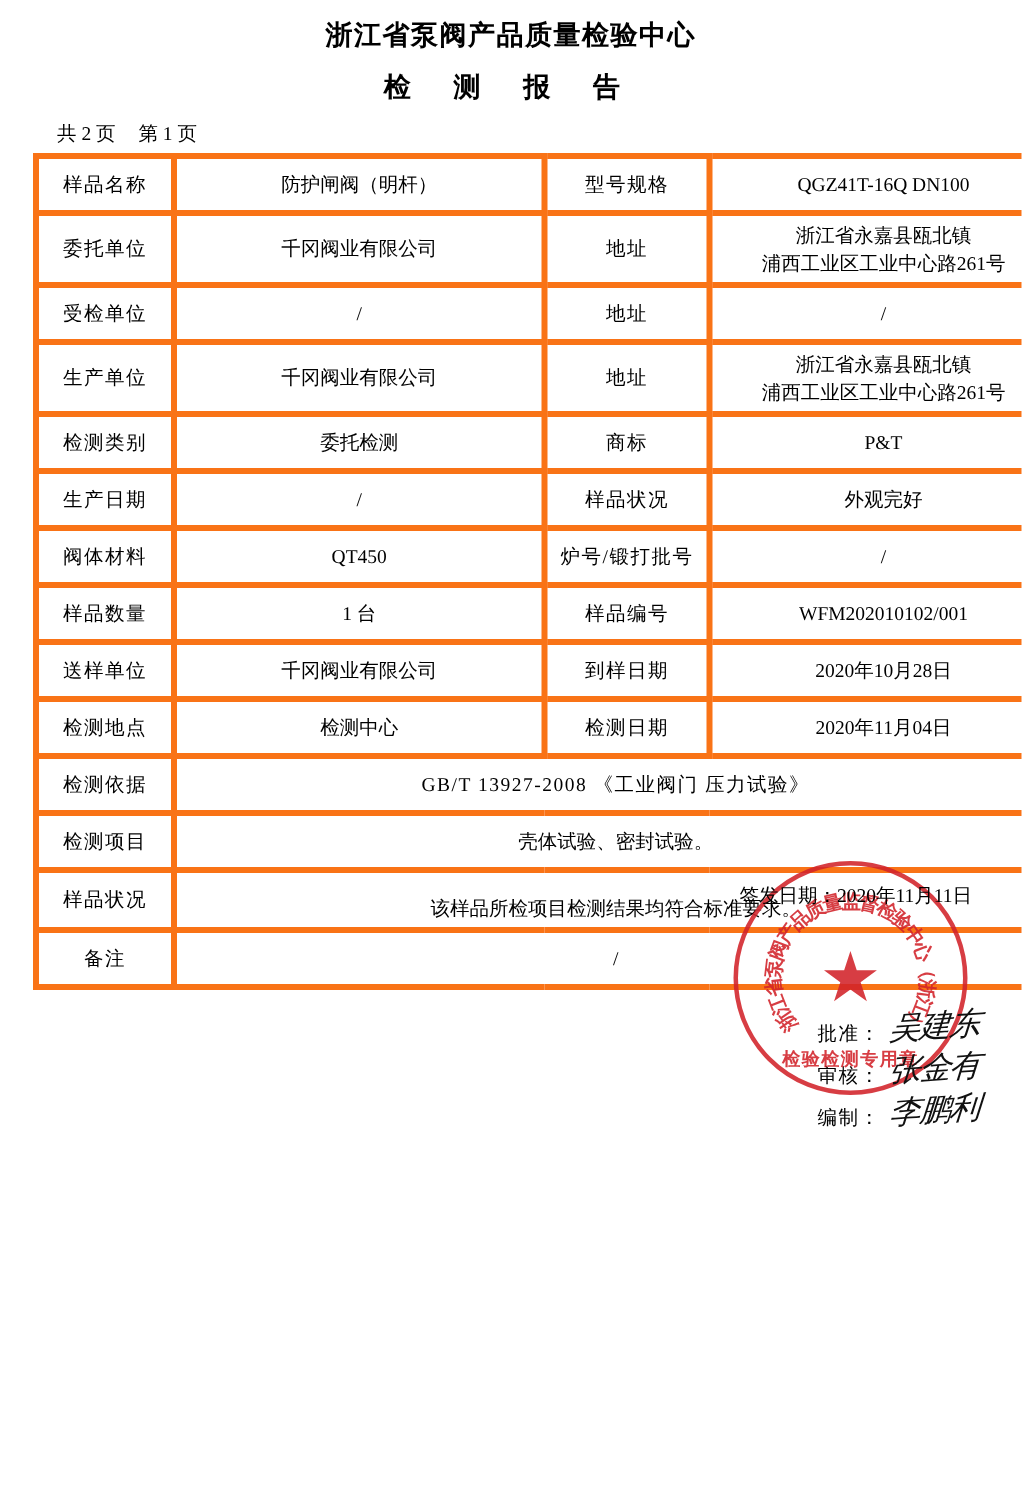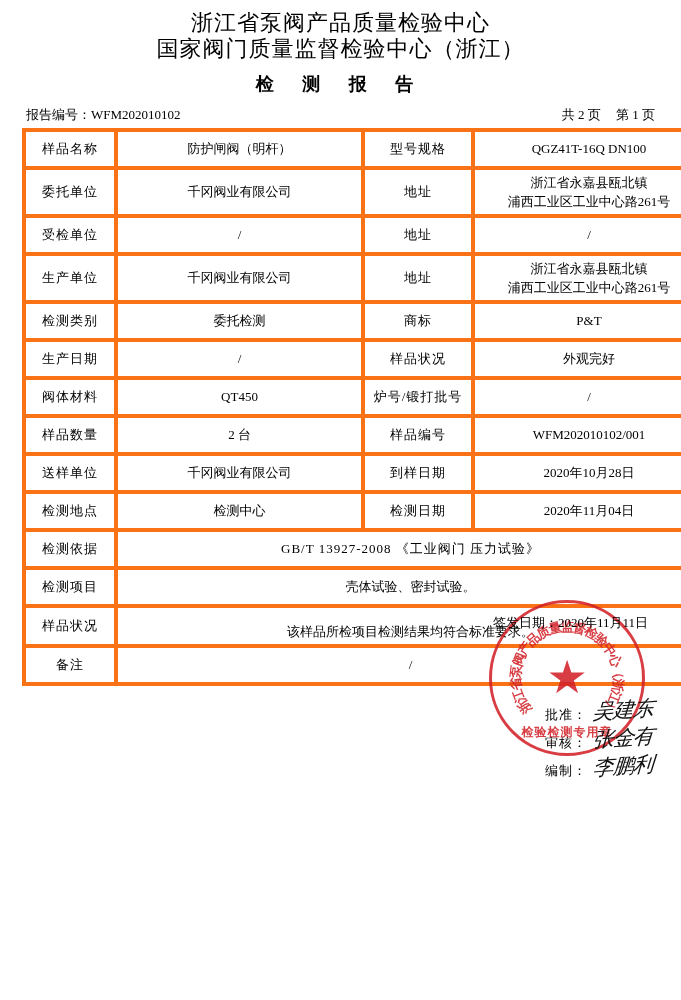--- a/index.html
+++ b/index.html
@@ -20,22 +20,22 @@
     height: 1000px;
     position: relative;
     box-sizing: border-box;
     padding: 0 22px;
   }
   .title-block {
     text-align: center;
     padding-top: 10px;
   }
   .title-line {
-    font-size: 22px;
-    font-weight: normal;
+    font-size: 18px;
+    font-weight: bold;
     letter-spacing: 1px;
     line-height: 26px;
   }
   .report-title {
     font-size: 18px;
     font-weight: bold;
     letter-spacing: 12px;
     margin-top: 10px;
     margin-bottom: 10px;
   }
@@ -181,28 +181,24 @@
     letter-spacing: -1px;
   }
 </style>
 </head>
 <body>
 
 <div class="page">
 
   <div class="title-block">
     <div class="title-line">浙江省泵阀产品质量检验中心</div>
-    <div class="title-line">国家阀门质量监督检验中心（浙江）</div>
     <div class="report-title">检 测 报 告</div>
   </div>
 
   <div class="meta-row">
-    <div class="meta-left">
-      <span>报告编号：</span><span>WFM202010102</span>
-    </div>
     <div class="meta-right">
       <span>共 2 页</span>
       <span>第 1 页</span>
     </div>
   </div>
 
   <table class="main">
     <tbody>
       <tr>
         <td class="label">样品名称</td>
@@ -241,21 +237,21 @@
         <td class="val2">外观完好</td>
       </tr>
       <tr>
         <td class="label">阀体材料</td>
         <td class="val1">QT450</td>
         <td class="label2">炉号/锻打批号</td>
         <td class="val2">/</td>
       </tr>
       <tr>
         <td class="label">样品数量</td>
-        <td class="val1">2 台</td>
+        <td class="val1">1 台</td>
         <td class="label2">样品编号</td>
         <td class="val2">WFM202010102/001</td>
       </tr>
       <tr>
         <td class="label">送样单位</td>
         <td class="val1">千冈阀业有限公司</td>
         <td class="label2">到样日期</td>
         <td class="val2">2020年10月28日</td>
       </tr>
       <tr>

